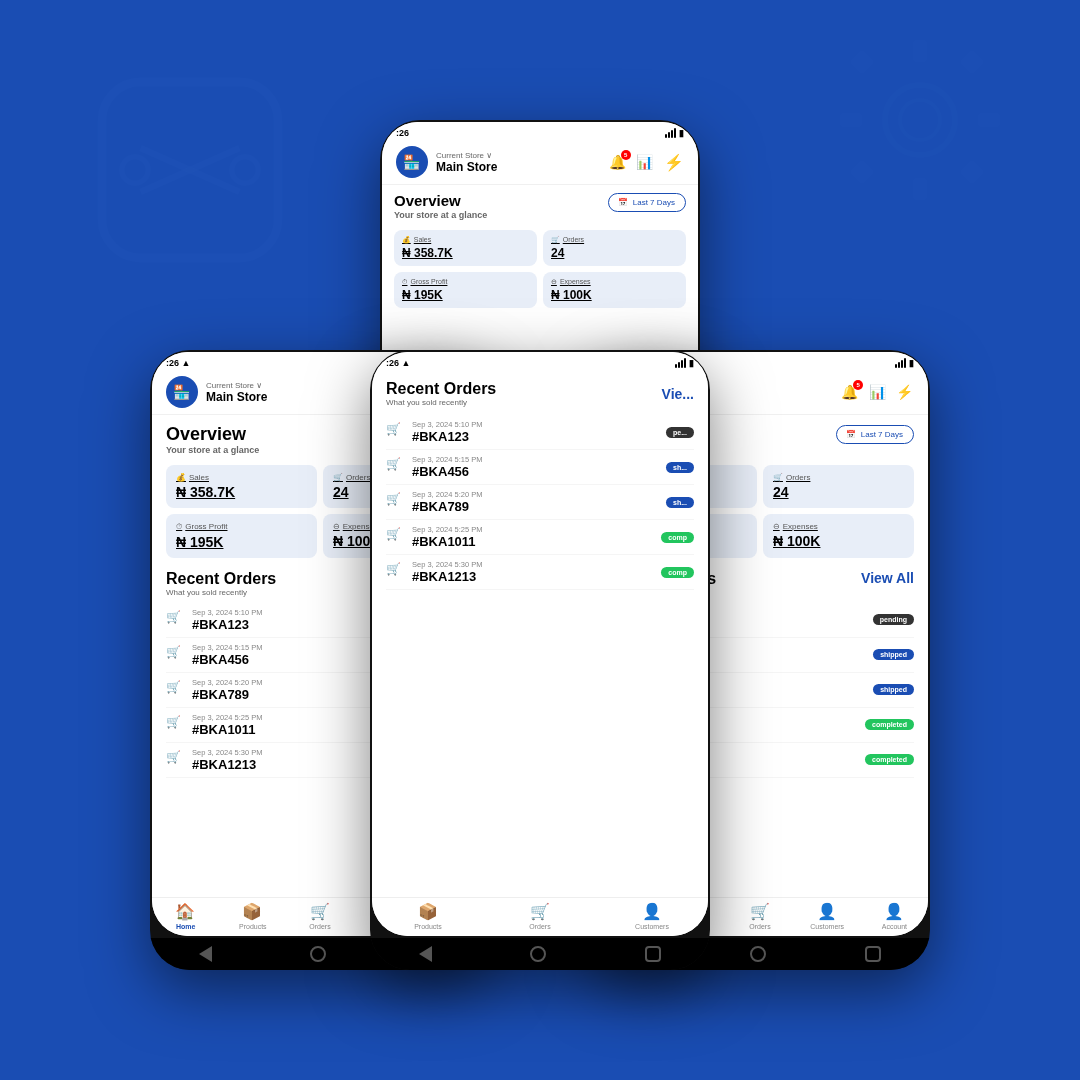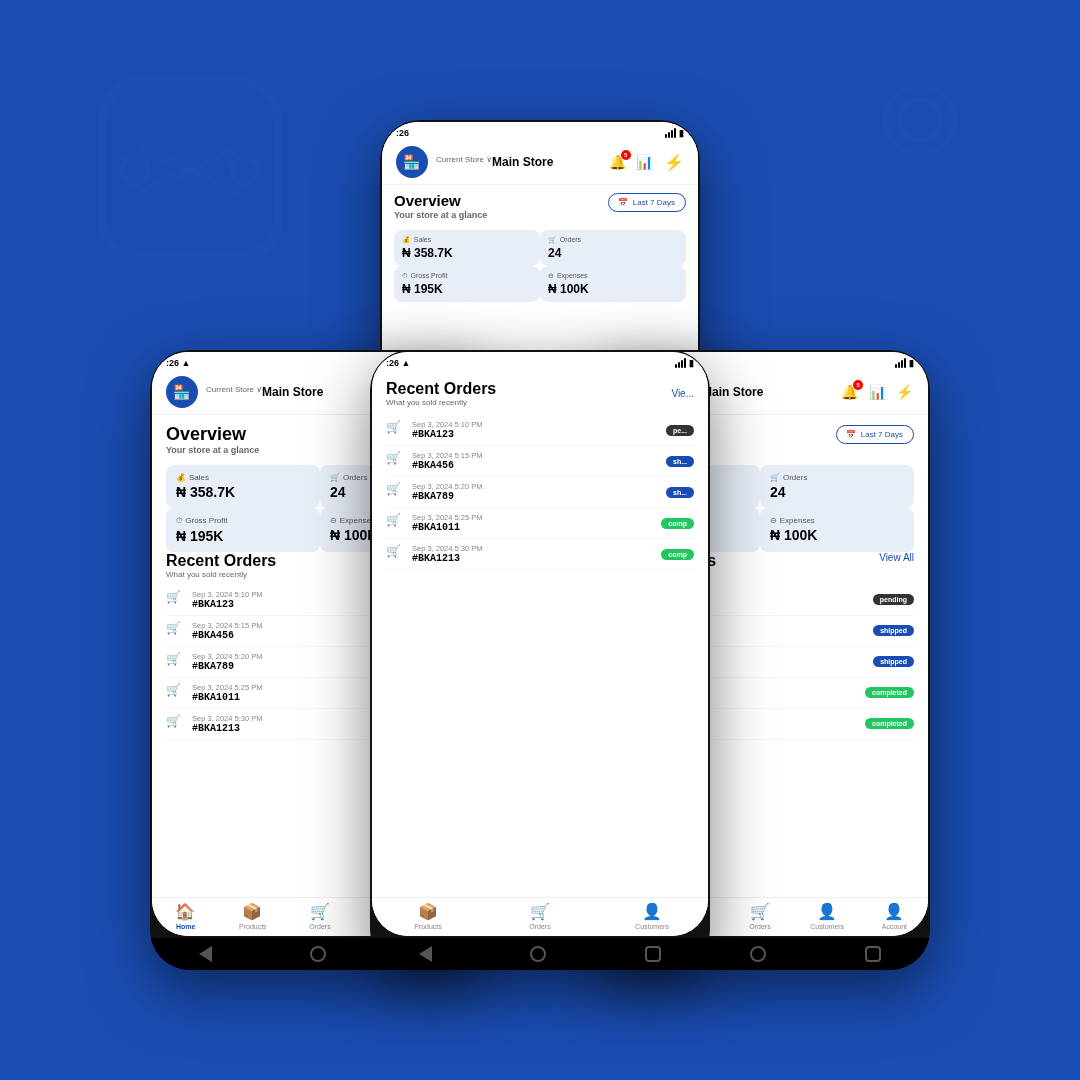--- a/index.html
+++ b/index.html
@@ -146,21 +146,21 @@
       border-radius: 50%;
       display: flex;
       align-items: center;
       justify-content: center;
       color: #fff;
       font-size: 14px;
     }
 
     .store-text {
       display: flex;
-      flex-direction: row;
+      flex-direction: column;
     }
 
     .store-label {
       font-size: 8px;
       color: #666;
     }
 
     .store-name {
       font-size: 12px;
       font-weight: 700;
@@ -232,21 +232,23 @@
       color: #1a4db3;
       display: flex;
       align-items: center;
       gap: 4px;
       white-space: nowrap;
     }
 
     .stats-grid {
       display: grid;
       grid-template-columns: 1fr 1fr;
-      gap: 0;
+      gap: 6px;
+      margin-bottom: 12px;
+      text-decoration: underline;
     }
 
     .stat-card {
       background: #e8eef8;
       border-radius: 8px;
       padding: 8px 10px;
     }
 
     .stat-label {
       font-size: 8px;
@@ -275,23 +277,23 @@
       font-weight: 800;
       color: #000;
     }
 
     .recent-orders-subtitle {
       font-size: 8px;
       color: #666;
     }
 
     .view-all {
-      font-size: 10px;
+      font-size: 14px;
       color: #1a4db3;
-      font-weight: 400;
+      font-weight: 700;
     }
 
     .order-item {
       display: flex;
       align-items: center;
       justify-content: space-between;
       padding: 5px 0;
       border-bottom: 1px solid #f5f5f5;
     }
 
@@ -309,24 +311,23 @@
     }
 
     .order-info {}
 
     .order-date {
       font-size: 7.5px;
       color: #888;
     }
 
     .order-id {
-      font-size: 10px;
+      font-size: 13px;
       font-weight: 700;
       color: #000;
-      font-family: Liberation Mono, monospace;
     }
 
     .badge {
       border-radius: 10px;
       padding: 2px 7px;
       font-size: 7px;
       font-weight: 600;
       white-space: nowrap;
     }
 

